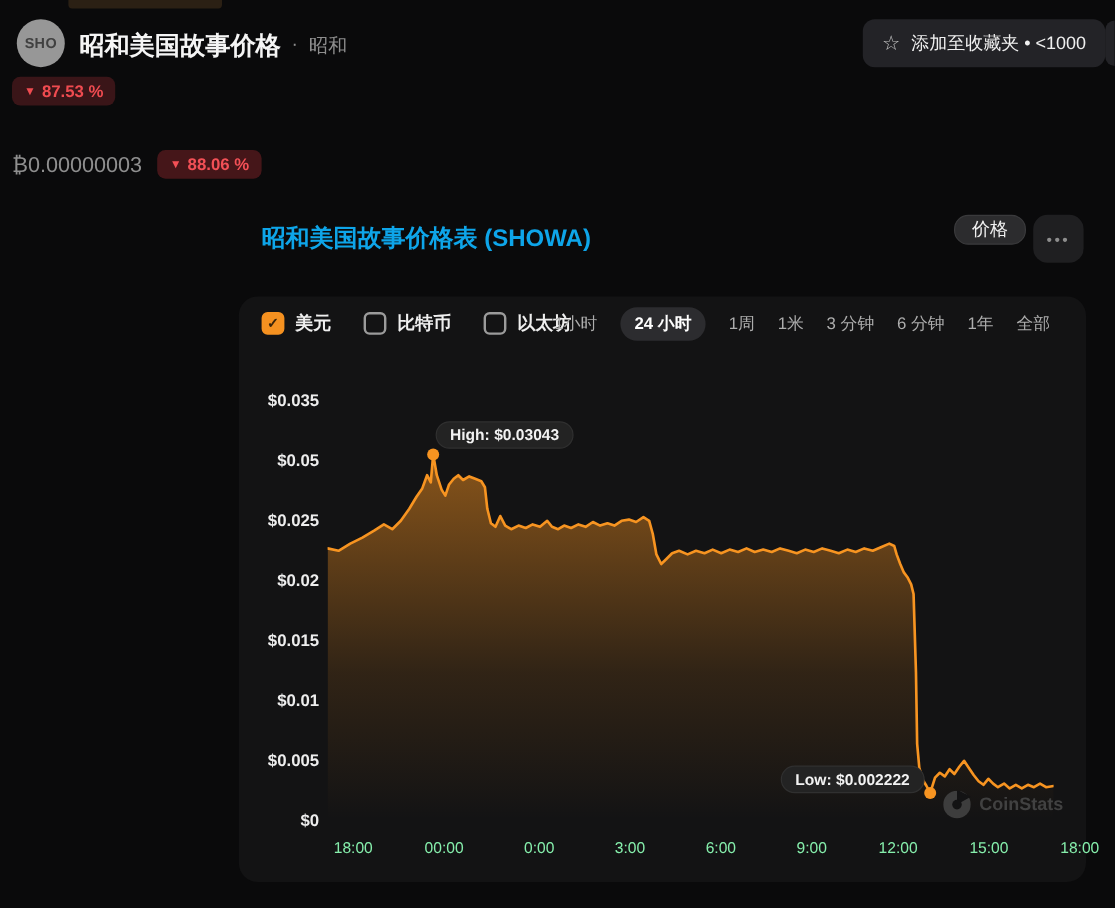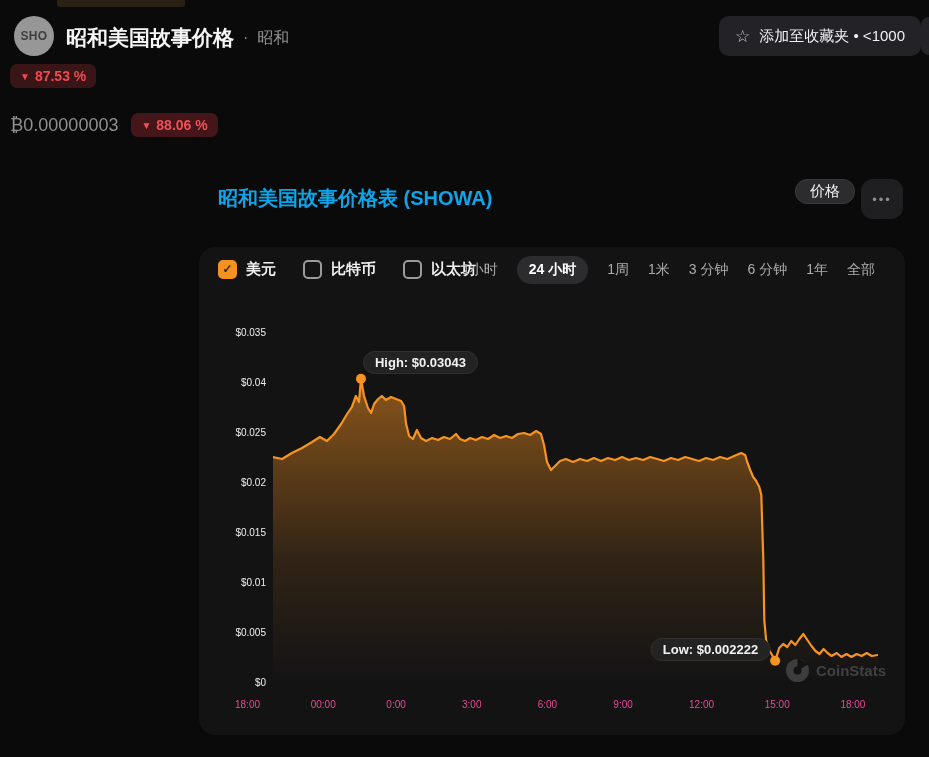--- a/index.html
+++ b/index.html
@@ -29,21 +29,21 @@
   .edge-btn { top:17px; right:0; width:8px; height:38px; background:#232327; border-radius:8px 0 0 8px; border:none; cursor:pointer; }
 
   .price-row { left:10px; top:64px; display:flex; align-items:center; gap:15px; }
   .price-main { font-size:30px; font-weight:bold; color:#fcfcfc; letter-spacing:.2px; }
   .badge { display:flex; align-items:center; gap:5px; padding:4px 10px; border-radius:7px;
     font-size:14px; font-weight:bold; }
   .badge-1 { background:#3a1518; color:#ef4b50; }
   .badge-2 { background:#451619; color:#f25056; }
   .badge .tri { font-size:10px; }
 
-  .btc-row { left:10px; top:113px; display:flex; align-items:center; gap:13px; }
+  .btc-row { left:10px; top:125px; display:flex; align-items:center; gap:13px; }
   .btc-price { font-size:18px; color:#8f8f8f; }
 
   
   .section-title { left:218px; top:185px; font-size:20px; font-weight:bold; color:#0ea5e9; }
   .price-btn { left:795px; top:179px; height:25px; padding:0 14px; background:#2c2c2e;
     border:1px solid #3a3a3c; border-radius:12px; color:#f0f0f0; font-size:15px; cursor:pointer; font-family:inherit; }
   .more-btn { left:861px; top:179px; height:40px; width:42px; background:#1f1f21; border:none;
     border-radius:12px; color:#8d8d8d; font-size:13px; letter-spacing:2px; cursor:pointer; font-family:inherit; }
 
   
@@ -57,23 +57,23 @@
   .cbox.checked { background:#f59120; border-color:#f59120; }
   .currency span.clabel { font-size:15px; font-weight:bold; color:#efefef; }
 
   .range-row { top:257px; right:54px; display:flex; align-items:center; gap:19px; height:26px; }
   .range { font-size:14px; color:#adadad; cursor:pointer; white-space:nowrap; }
   .range.selected { background:#2c2c2f; color:#ffffff; font-weight:bold; padding:5px 12px; border-radius:15px; }
 
   
   .y-ticks { left:186px; top:323px; width:80px; height:370px; display:flex; flex-direction:column;
     justify-content:space-between; align-items:flex-end; }
-  .y-tick { font-size:10px; font-weight:400; color:#ededed; height:20px; line-height:20px; }
+  .y-tick { font-size:14px; font-weight:700; color:#ededed; height:20px; line-height:20px; }
   .x-ticks { left:235px; top:699px; width:681px; display:flex; justify-content:space-between; }
-  .x-tick { width:76px; text-align:left; font-size:10px; color:#ec4899; }
+  .x-tick { width:76px; text-align:right; font-size:13px; color:#86efac; }
 
   .plot { left:273px; top:333px; width:605px; height:350px; cursor:crosshair; }
 
   .marker-pill { position:absolute; background:#232323; border:1px solid #303030; border-radius:12px;
     padding:3px 11px; font-size:13px; font-weight:bold; color:#f2f2f2; white-space:nowrap; z-index:3; }
 
   .watermark { left:786px; top:659px; display:flex; align-items:center; gap:7px; }
   .watermark .wm-text { font-size:15px; font-weight:600; color:#414141; }
 </style>
 </head>
@@ -135,21 +135,21 @@
     <span class="range">1周</span>
     <span class="range">1米</span>
     <span class="range">3 分钟</span>
     <span class="range">6 分钟</span>
     <span class="range">1年</span>
     <span class="range">全部</span>
   </div>
 
 <div class="abs y-ticks" id="y-ticks">
     <span class="y-tick">$0.035</span>
-    <span class="y-tick">$0.04</span>
+    <span class="y-tick">$0.05</span>
     <span class="y-tick">$0.025</span>
     <span class="y-tick">$0.02</span>
     <span class="y-tick">$0.015</span>
     <span class="y-tick">$0.01</span>
     <span class="y-tick">$0.005</span>
     <span class="y-tick">$0</span>
   </div>
 <div class="abs x-ticks" id="x-ticks">
     <span class="x-tick">18:00</span>
     <span class="x-tick">00:00</span>

